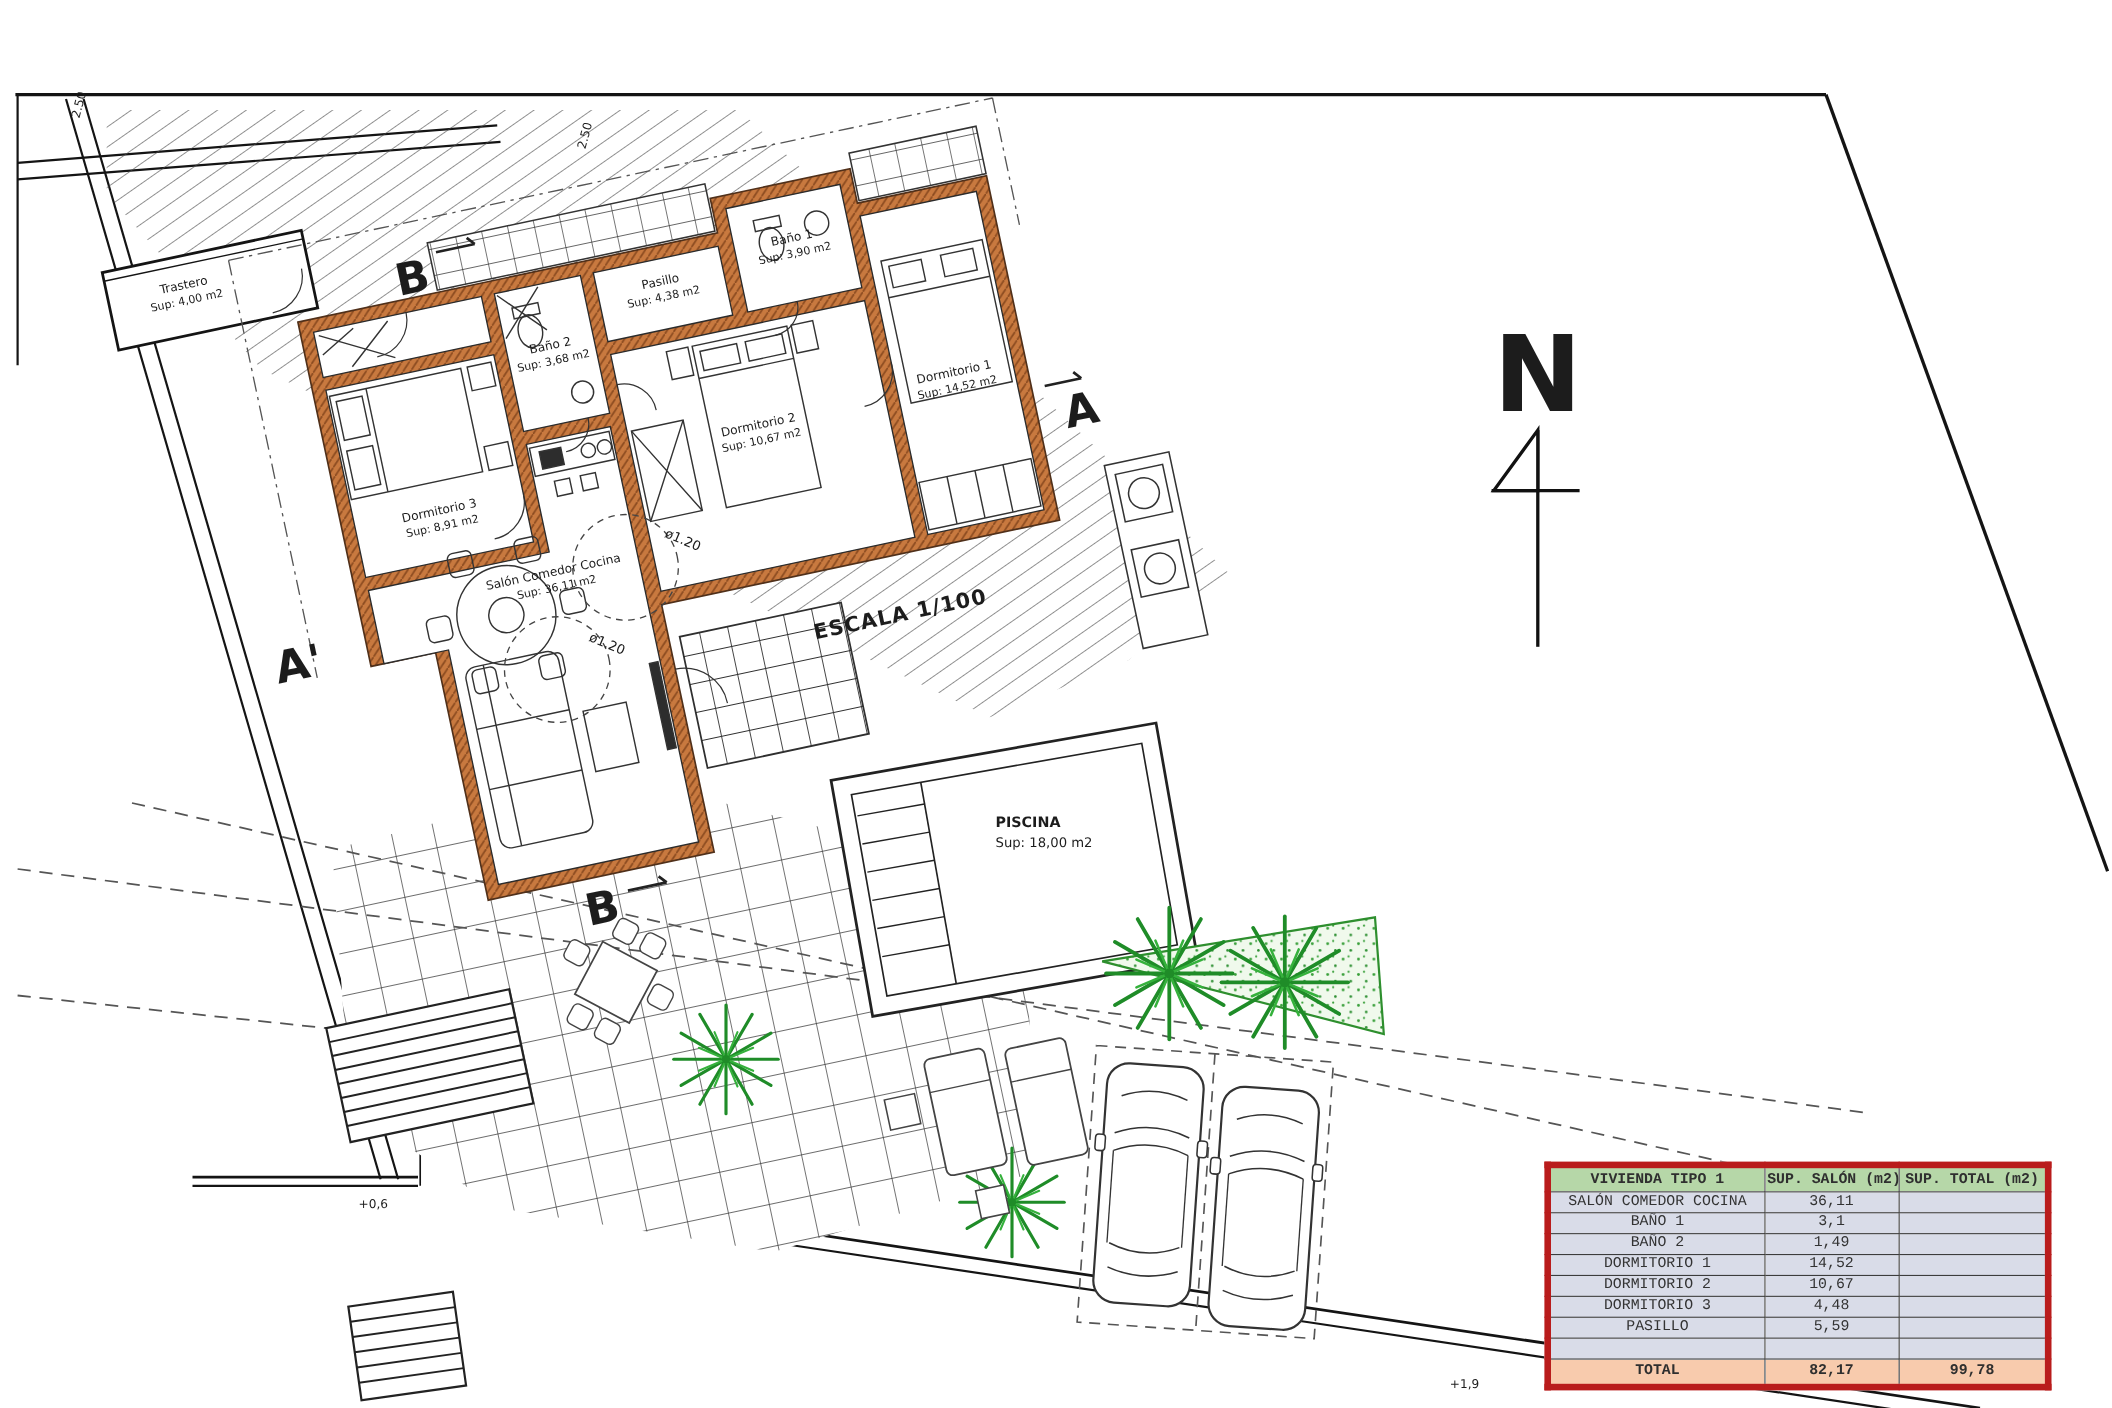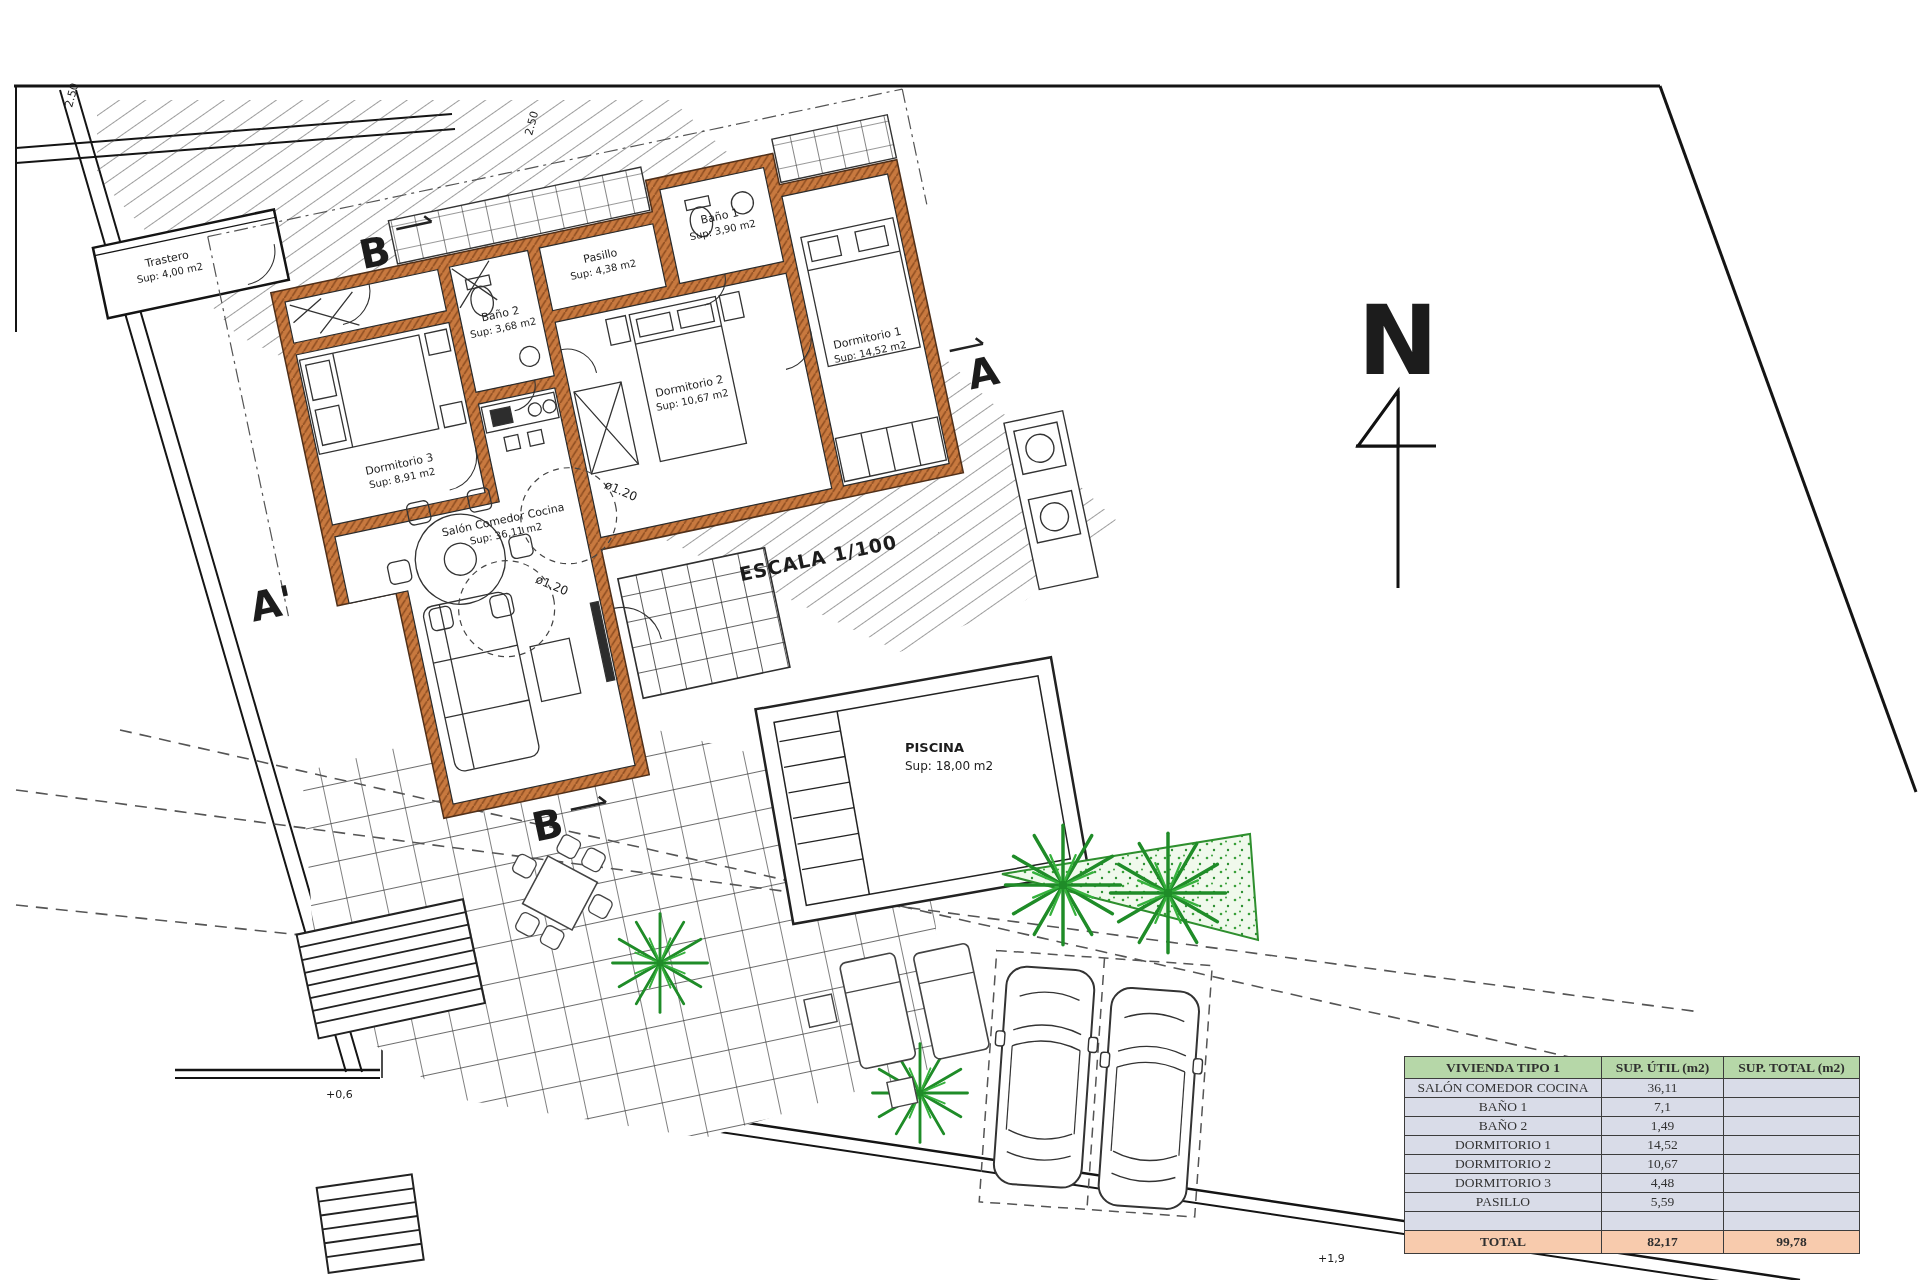--- a/index.html
+++ b/index.html
@@ -1,22 +1,22 @@
 <!DOCTYPE html>
 <html><head>
 <meta charset="utf-8">
 <style>
   html,body{margin:0;padding:0;background:#e8e8e8;}
   .sheet{position:relative;width:1920px;height:1280px;background:#ffffff;overflow:hidden;
          font-family:"DejaVu Sans",sans-serif;}
   svg{position:absolute;left:0;top:0;}
   svg text{fill:#1c1c1c;}
   .areas{position:absolute;left:1404px;top:1056px;width:455px;border-collapse:collapse;
-         table-layout:fixed;border:1px solid #b91c1c;background:#fff;
-         font-family:Liberation Serif, serif;}
+         table-layout:fixed;border:6px solid #b91c1c;background:#fff;
+         font-family:Liberation Mono, monospace;}
   .areas th,.areas td{border:1px solid #3c3c3c;text-align:center;vertical-align:middle;
          padding:0 2px;color:#333;font-size:13.5px;line-height:1.15;height:18px;overflow:hidden;white-space:nowrap;}
   .areas th{background:#b6d7a8;font-weight:bold;height:21px;color:#2f2f2f;}
   .areas td{background:#d9dce8;}
   .areas tr.total td{background:#f8cbad;font-weight:bold;height:22px;color:#2f2f2f;}
 </style>
 </head>
 <body>
 
 <div class="sheet">
@@ -354,31 +354,31 @@
 
 <table class="areas">
   <colgroup>
         <col style="width:197px">
         <col style="width:122px">
         <col style="width:136px">
       </colgroup>
   <tbody>
         <tr>
     <th>VIVIENDA TIPO 1</th>
-    <th>SUP. ÚTIL (m2)</th>
+    <th>SUP. SALÓN (m2)</th>
     <th>SUP. TOTAL (m2)</th>
   </tr>
   <tr>
     <td>SALÓN COMEDOR COCINA</td>
     <td>36,11</td>
     <td></td>
   </tr>
   <tr>
     <td>BAÑO 1</td>
-    <td>7,1</td>
+    <td>3,1</td>
     <td></td>
   </tr>
   <tr>
     <td>BAÑO 2</td>
     <td>1,49</td>
     <td></td>
   </tr>
   <tr>
     <td>DORMITORIO 1</td>
     <td>14,52</td>

